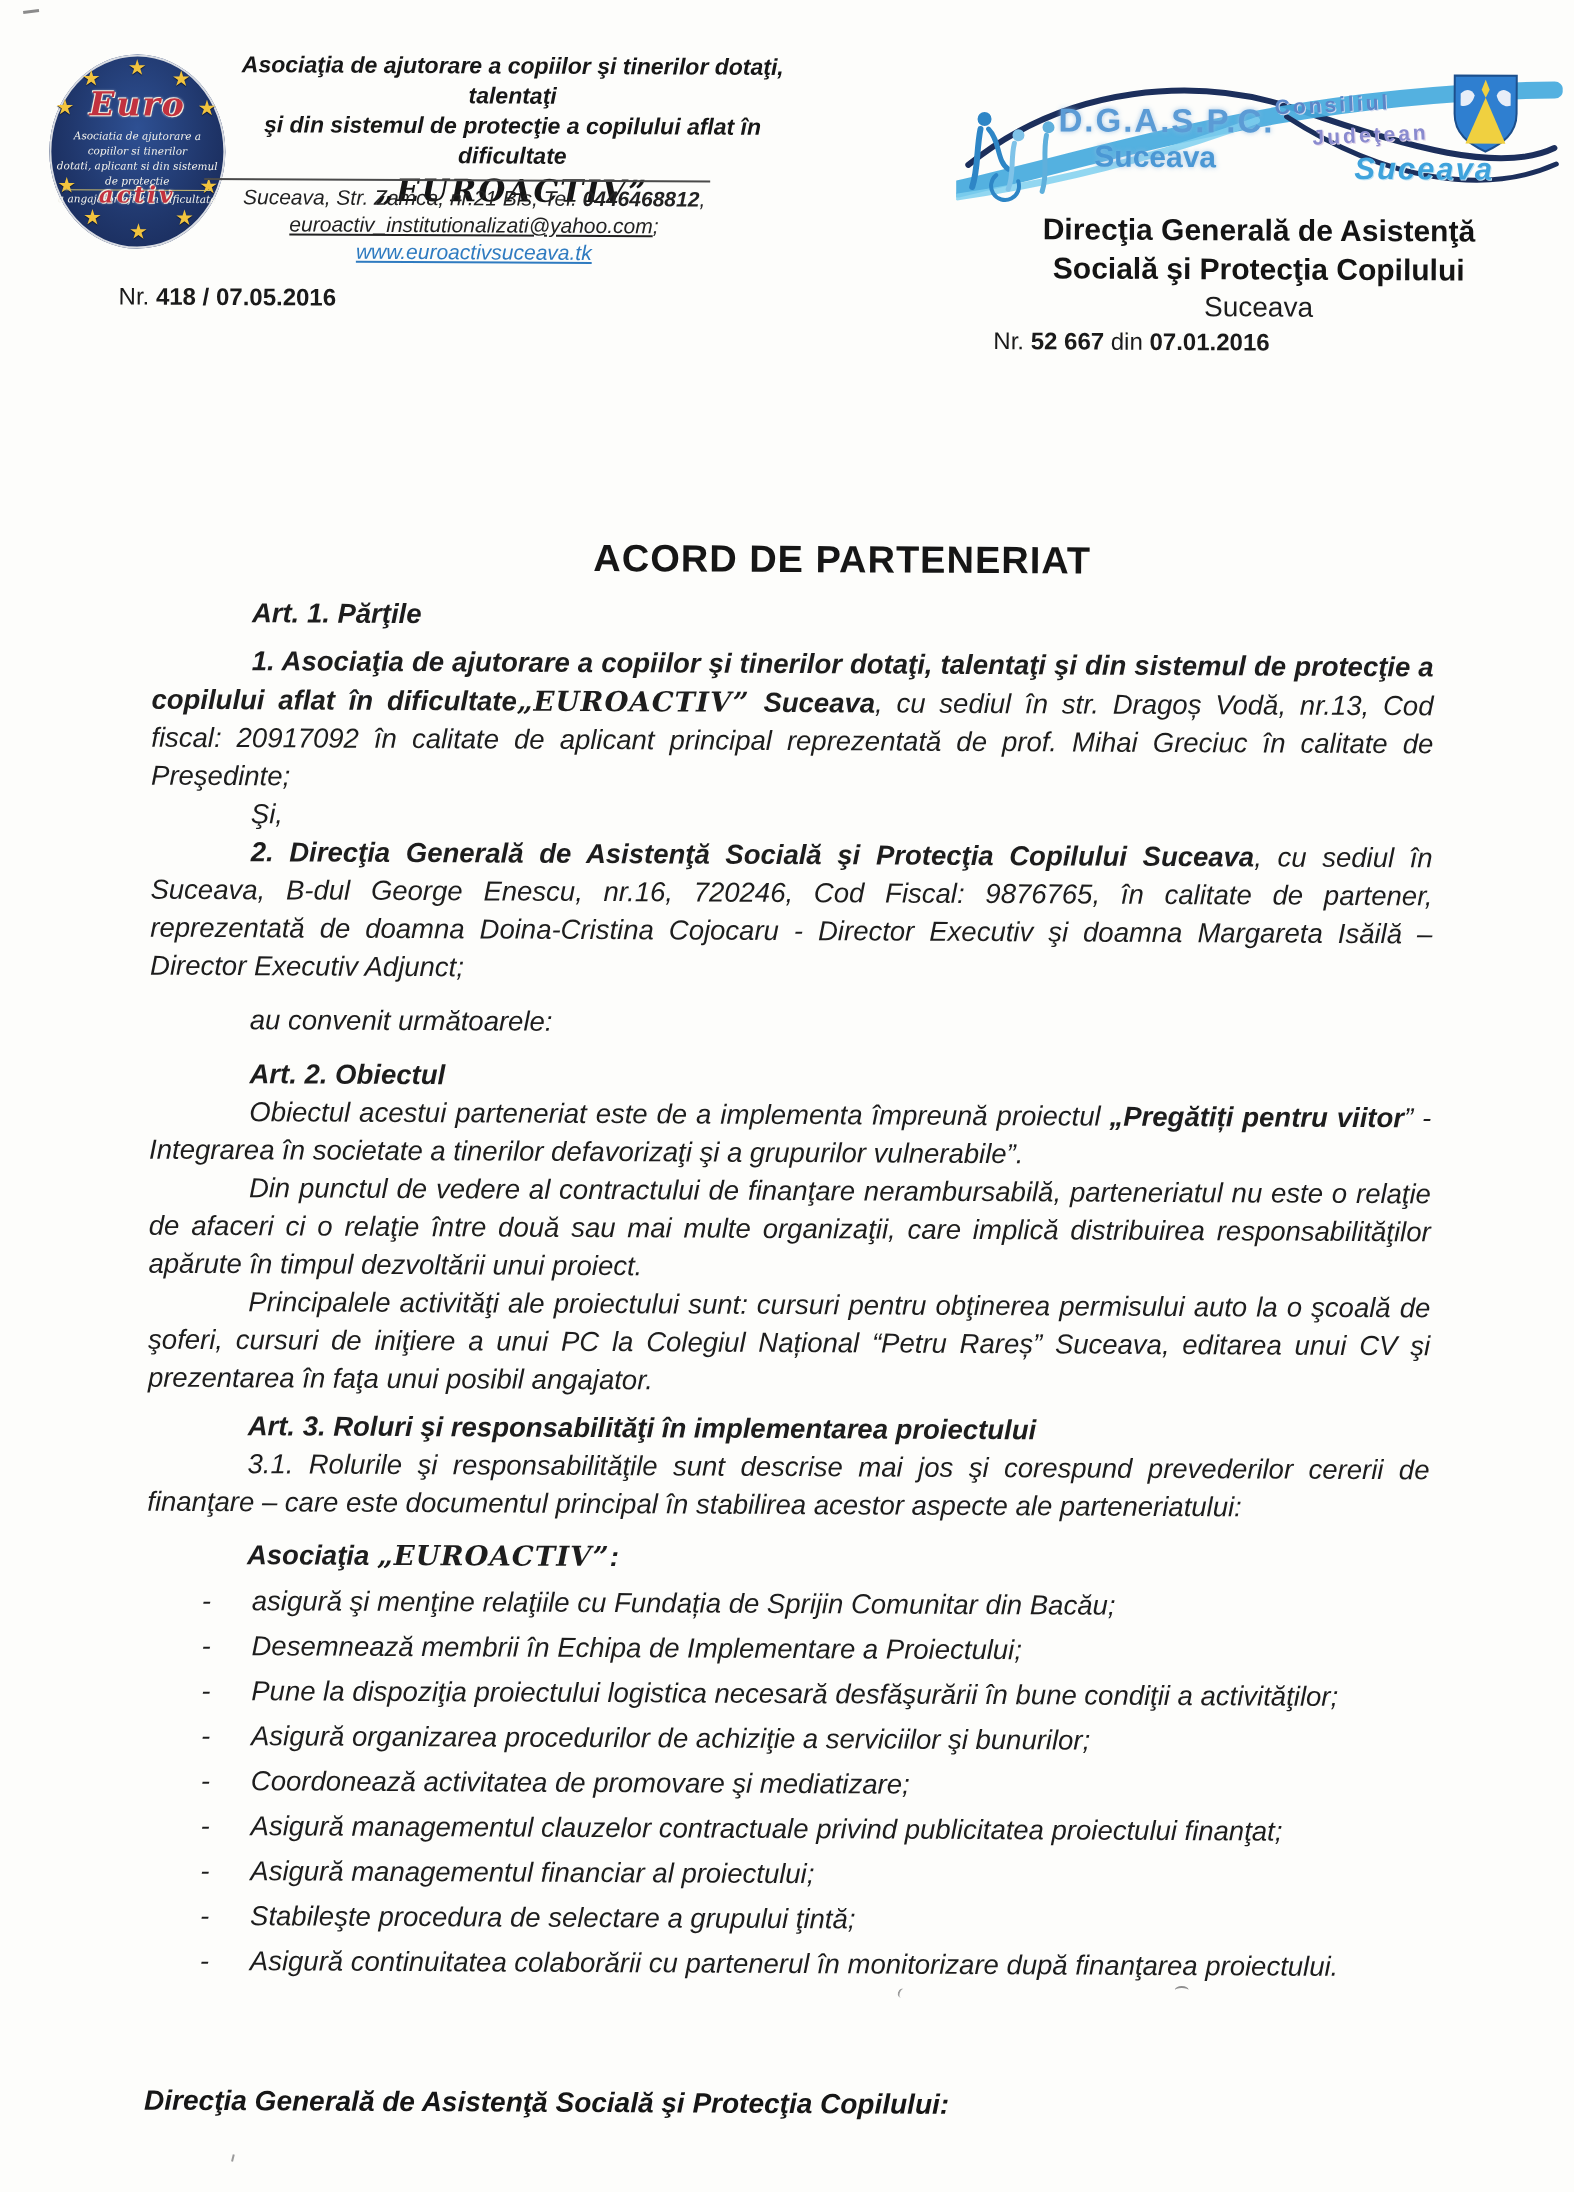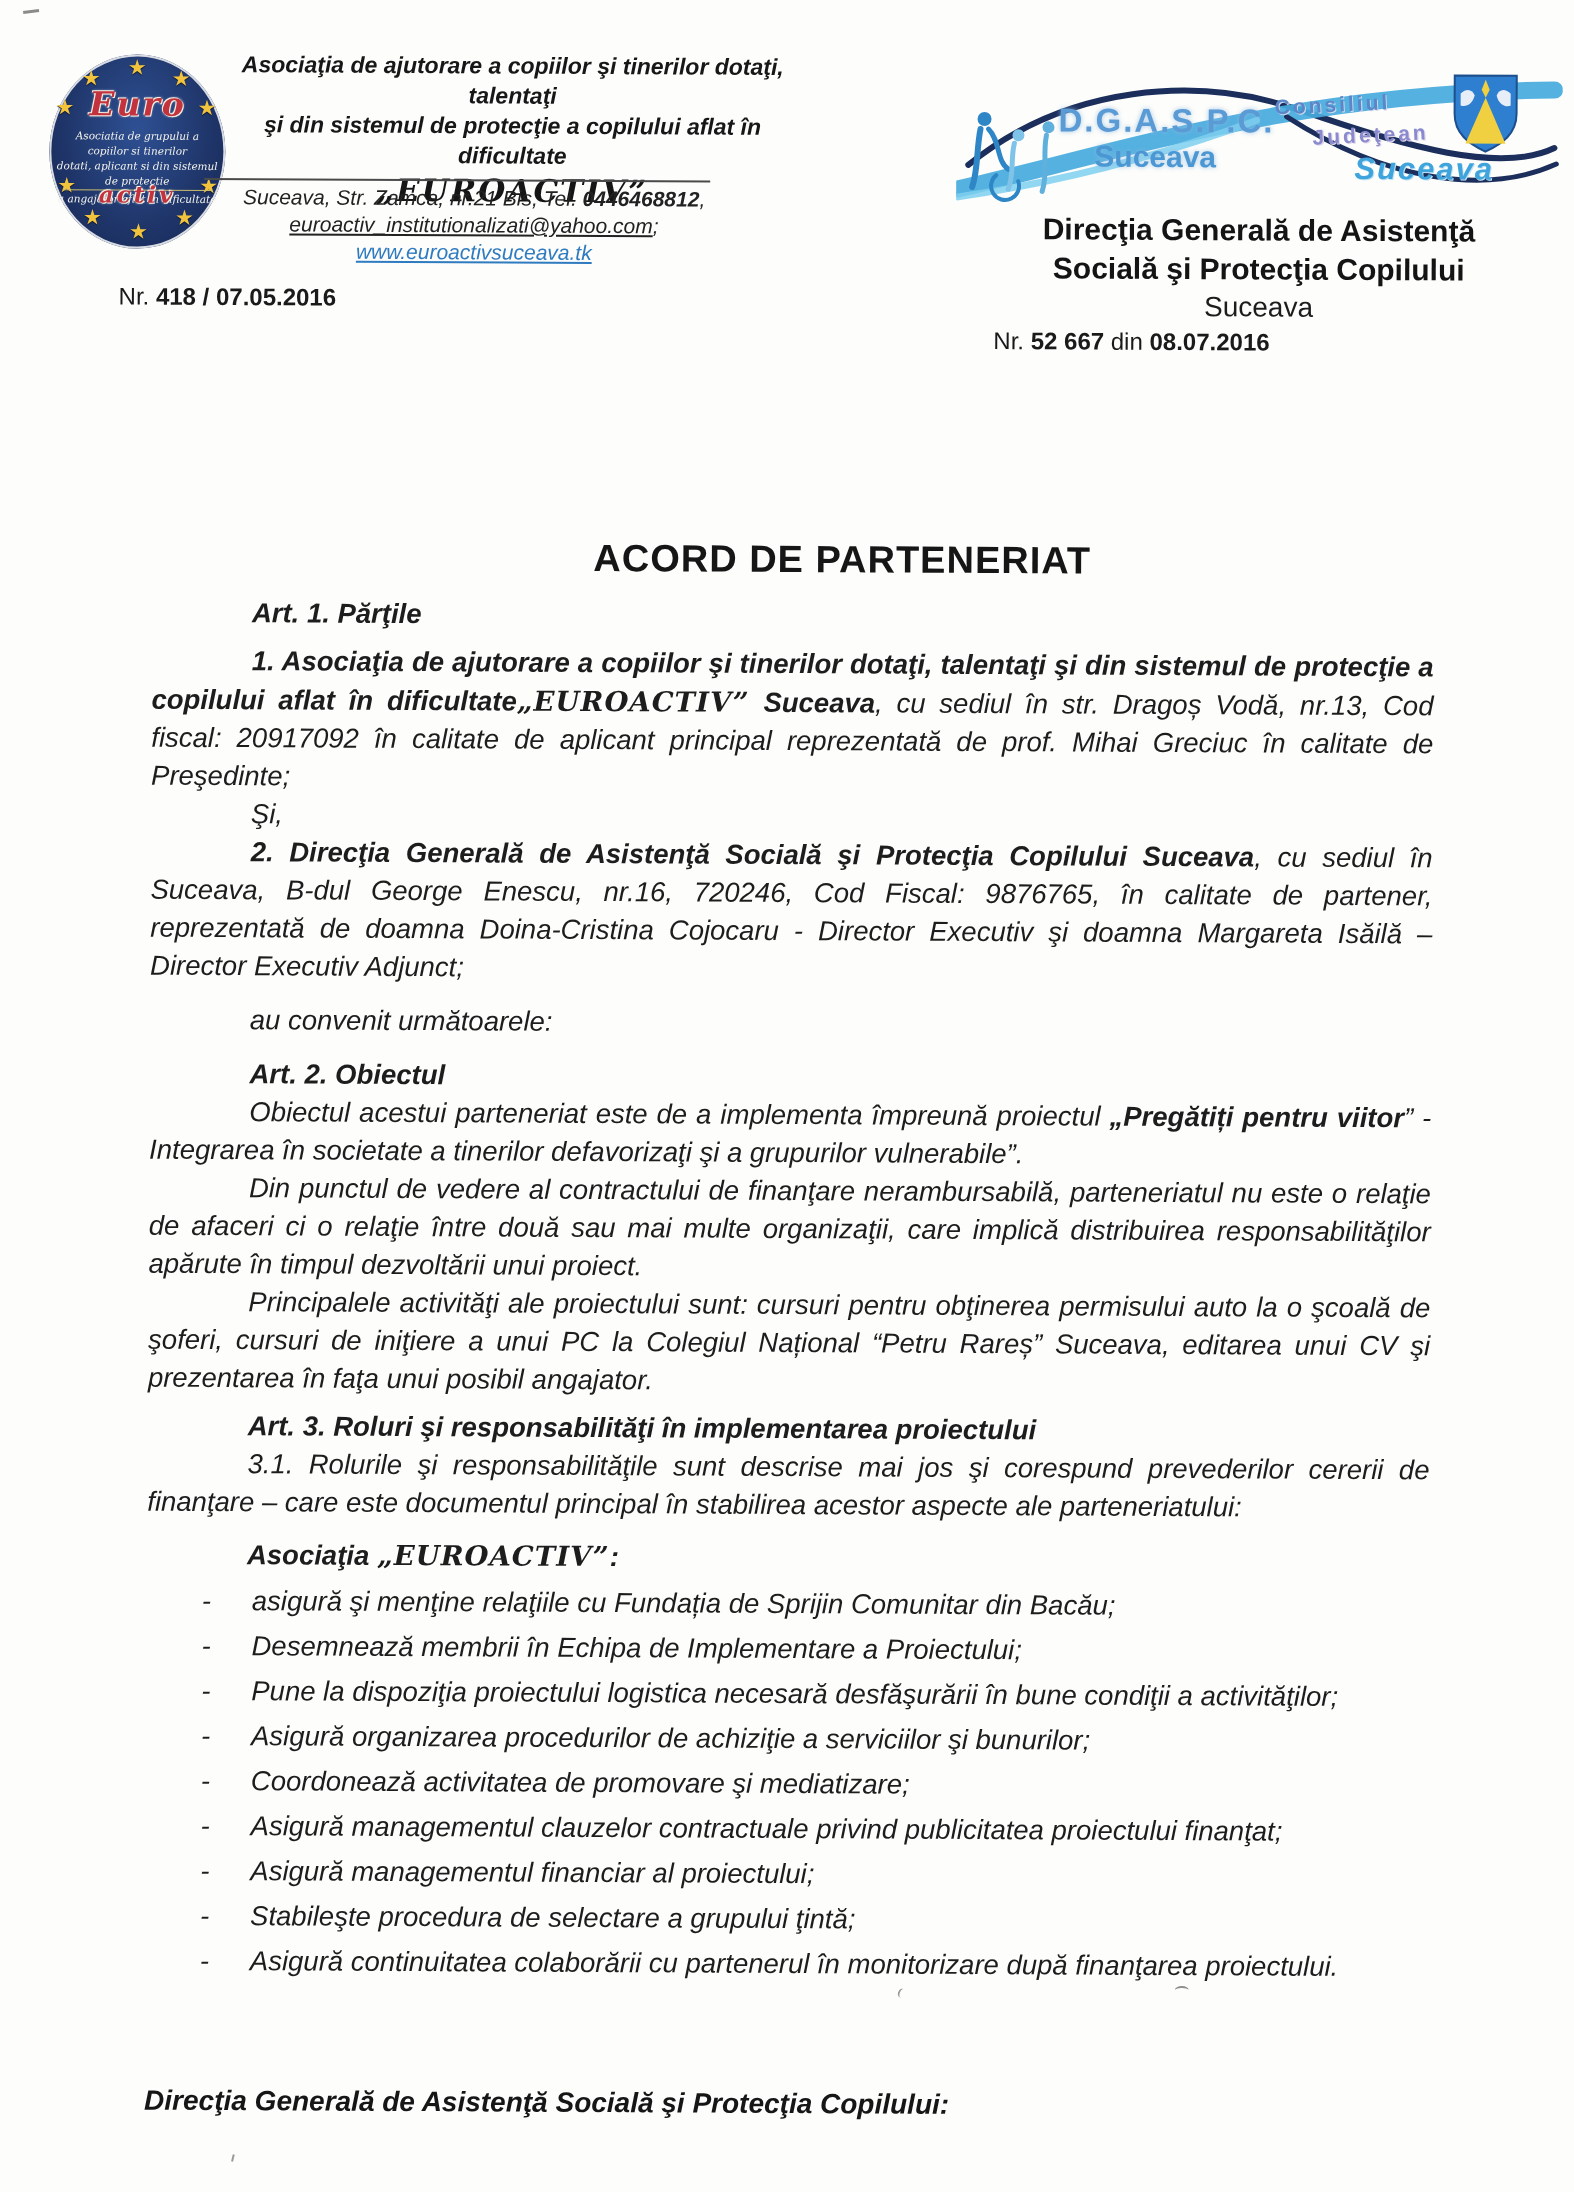--- a/index.html
+++ b/index.html
@@ -90,21 +90,21 @@
     <span class="star" style="left:148px;top:42px">★</span>
     <span class="star" style="left:150px;top:120px">★</span>
     <span class="star" style="left:126px;top:152px">★</span>
     <span class="star" style="left:80px;top:166px">★</span>
     <span class="star" style="left:34px;top:152px">★</span>
     <span class="star" style="left:8px;top:120px">★</span>
     <span class="star" style="left:6px;top:42px">★</span>
     <span class="star" style="left:32px;top:13px">★</span>
     <div class="eu-word top">Euro</div>
     <div class="eu-mid">
-      <div>Asociatia de grupului a copiilor si tinerilor</div>
+      <div>Asociatia de ajutorare a copiilor si tinerilor</div>
       <div>dotati, aplicant si din sistemul  de protectie</div>
       <div class="sep"></div>
       <div>a angajator aflat in dificultate</div>
     </div>
     <div class="eu-word bottom">activ</div>
   </div>
 
   <div class="org-left">
     <div class="l">Asociaţia de ajutorare a copiilor şi tinerilor dotaţi, talentaţi</div>
     <div class="l">şi din sistemul de protecţie a copilului aflat în dificultate</div>
@@ -152,21 +152,21 @@
       <div class="dgaspc-s">Suceava</div>
       <div class="cj1">Consiliul</div>
       <div class="cj2">Judeţean</div>
       <div class="cj3">Suceava</div>
     </div>
     <div class="rorg">
       <div class="b">Direcţia Generală de Asistenţă</div>
       <div class="b">Socială şi Protecţia Copilului</div>
       <div class="n">Suceava</div>
       <div class="reg-right">
-        <span>Nr.  </span><b>52 667</b><span> din </span><b>08.07.2016</b>
+        <span>Nr.  </span><b>52 667</b><span> din </span><b>07.01.2016</b>
       </div>
     </div>
   </div>
 
   <div class="main">
     <h1 class="doc-title">ACORD DE PARTENERIAT</h1>
 
     <h2 class="art indent gap14">Art. 1. Părţile</h2>
     <p class="just indent gap10"><span class="bold">1. Asociaţia de ajutorare a copiilor şi tinerilor dotaţi, talentaţi şi din sistemul de protecţie a copilului aflat în dificultate</span><span class="euro-font">„EUROACTIV”</span><span class="bold"> Suceava</span><span>, cu sediul în str. Dragoș Vodă, nr.13, Cod fiscal: 20917092 în calitate de aplicant principal reprezentată de prof. Mihai Greciuc în calitate de Preşedinte;</span></p>
     <p class="indent">Şi,</p>

